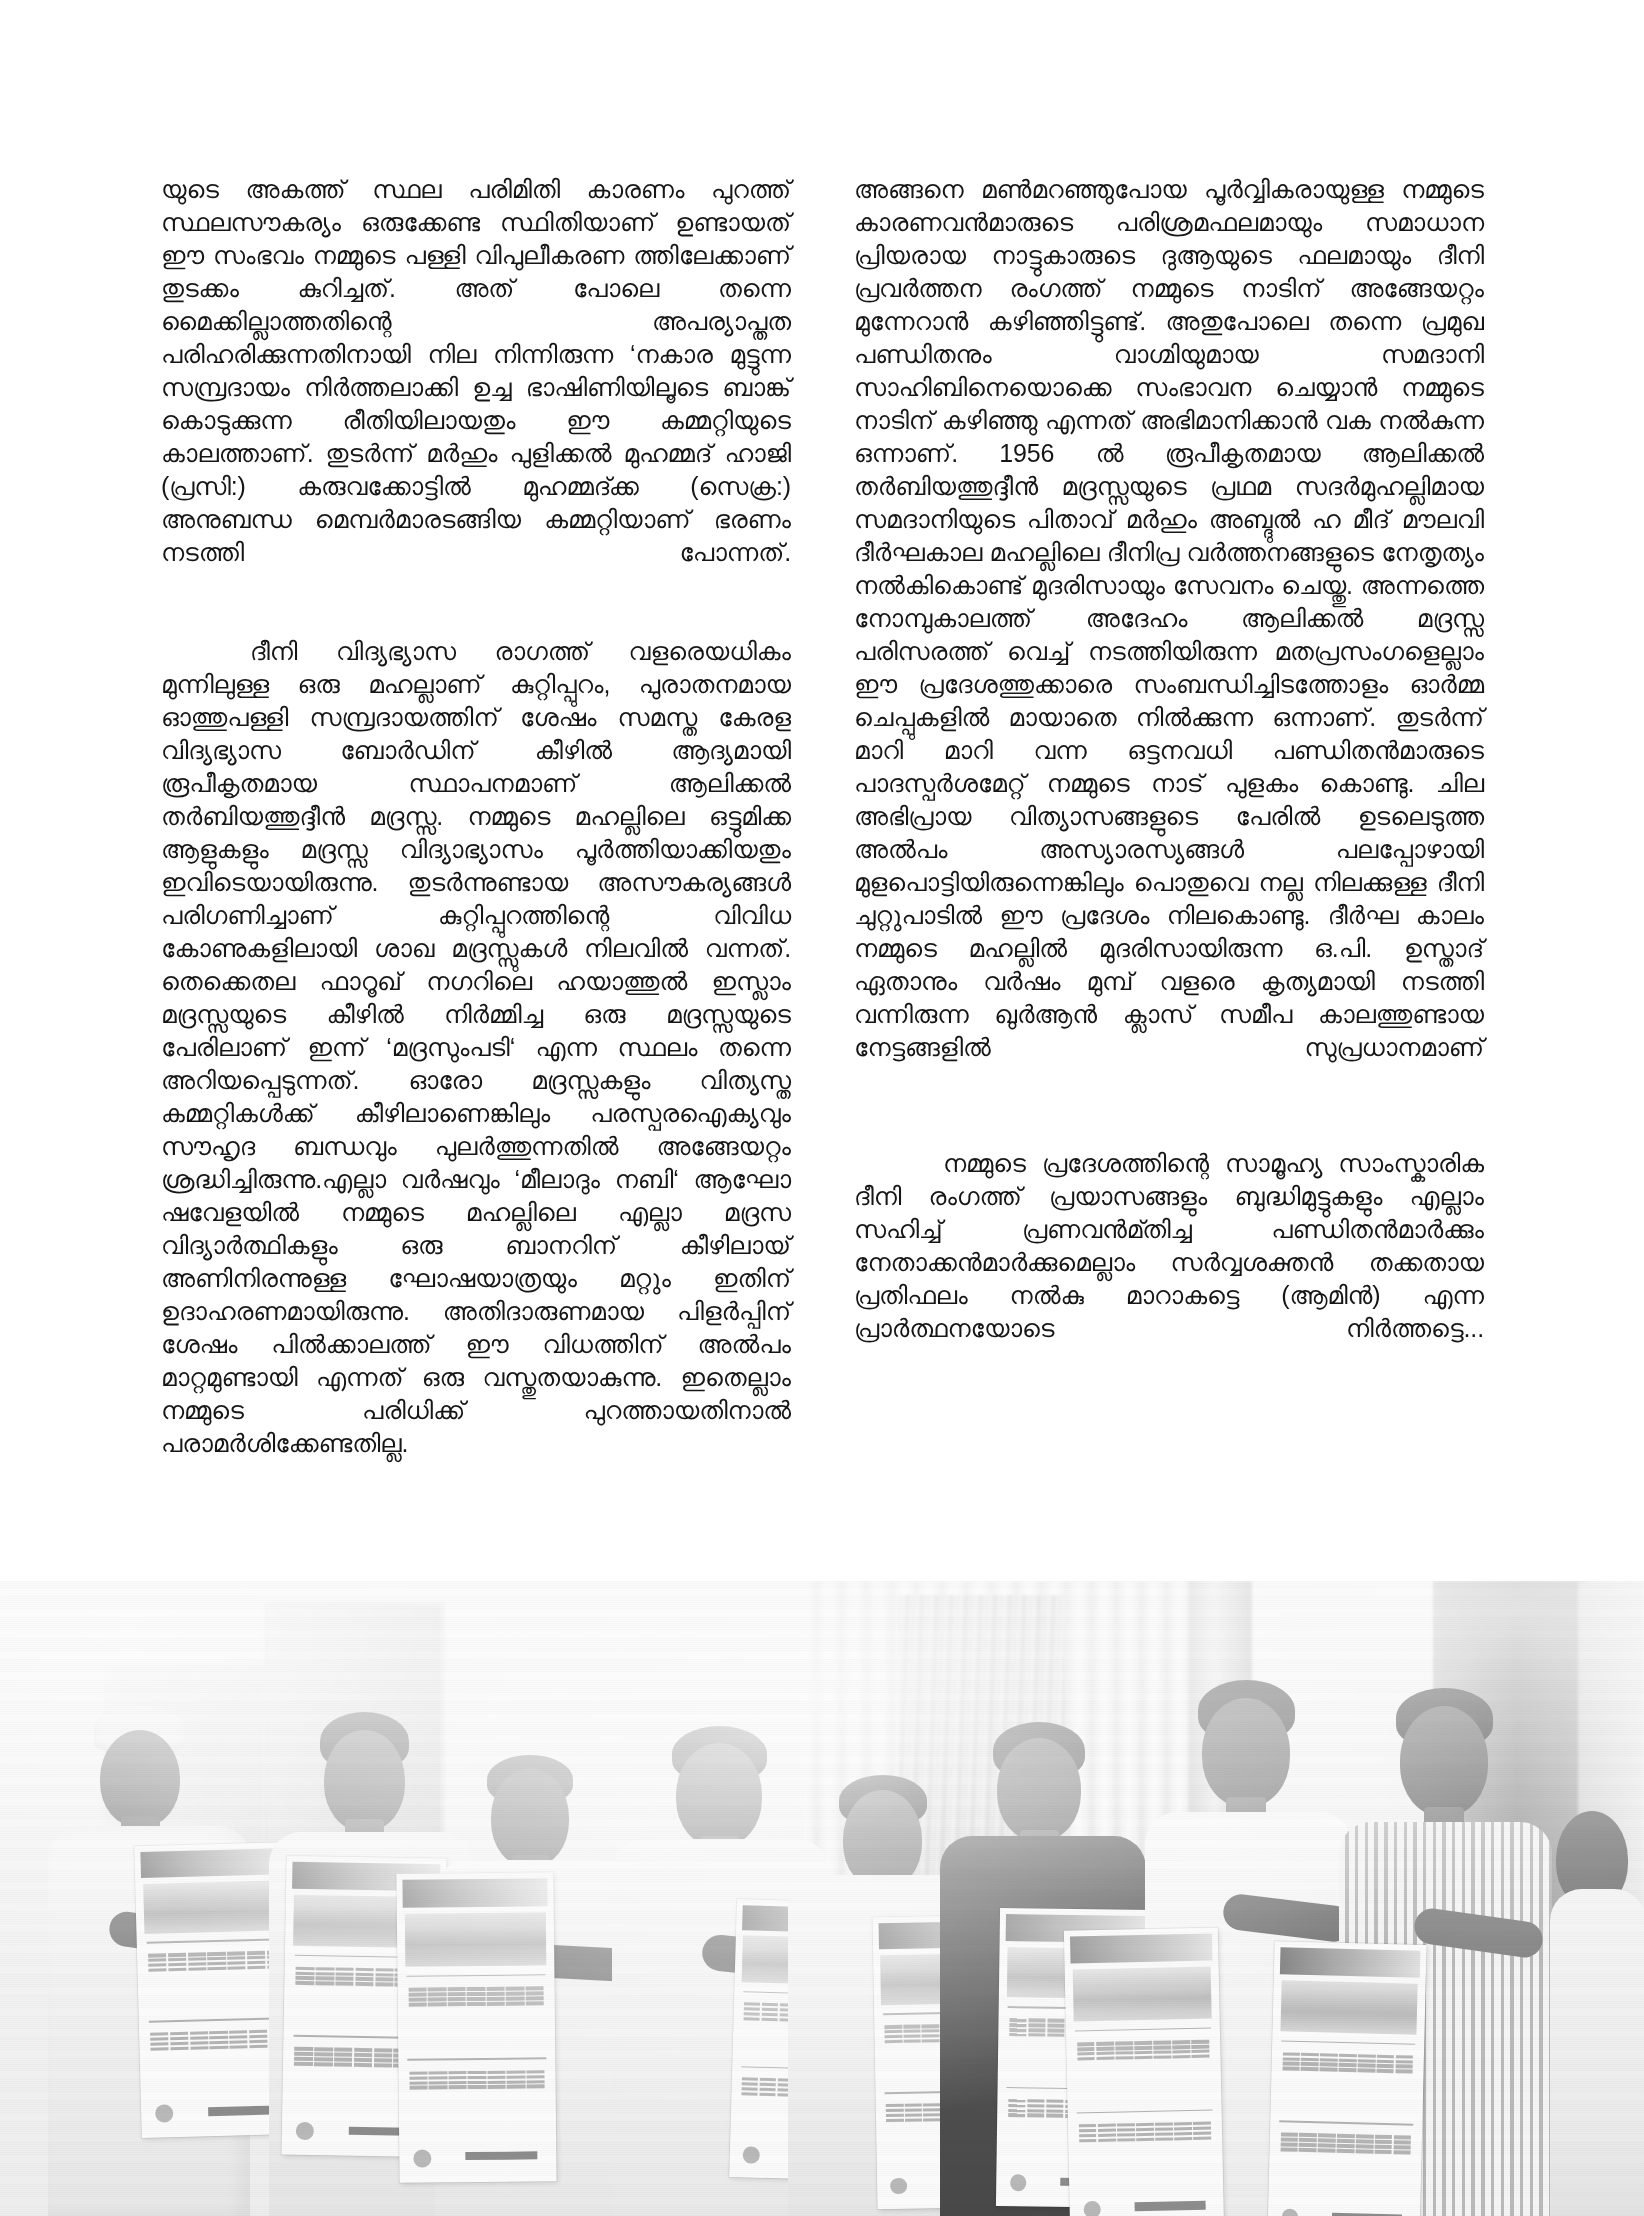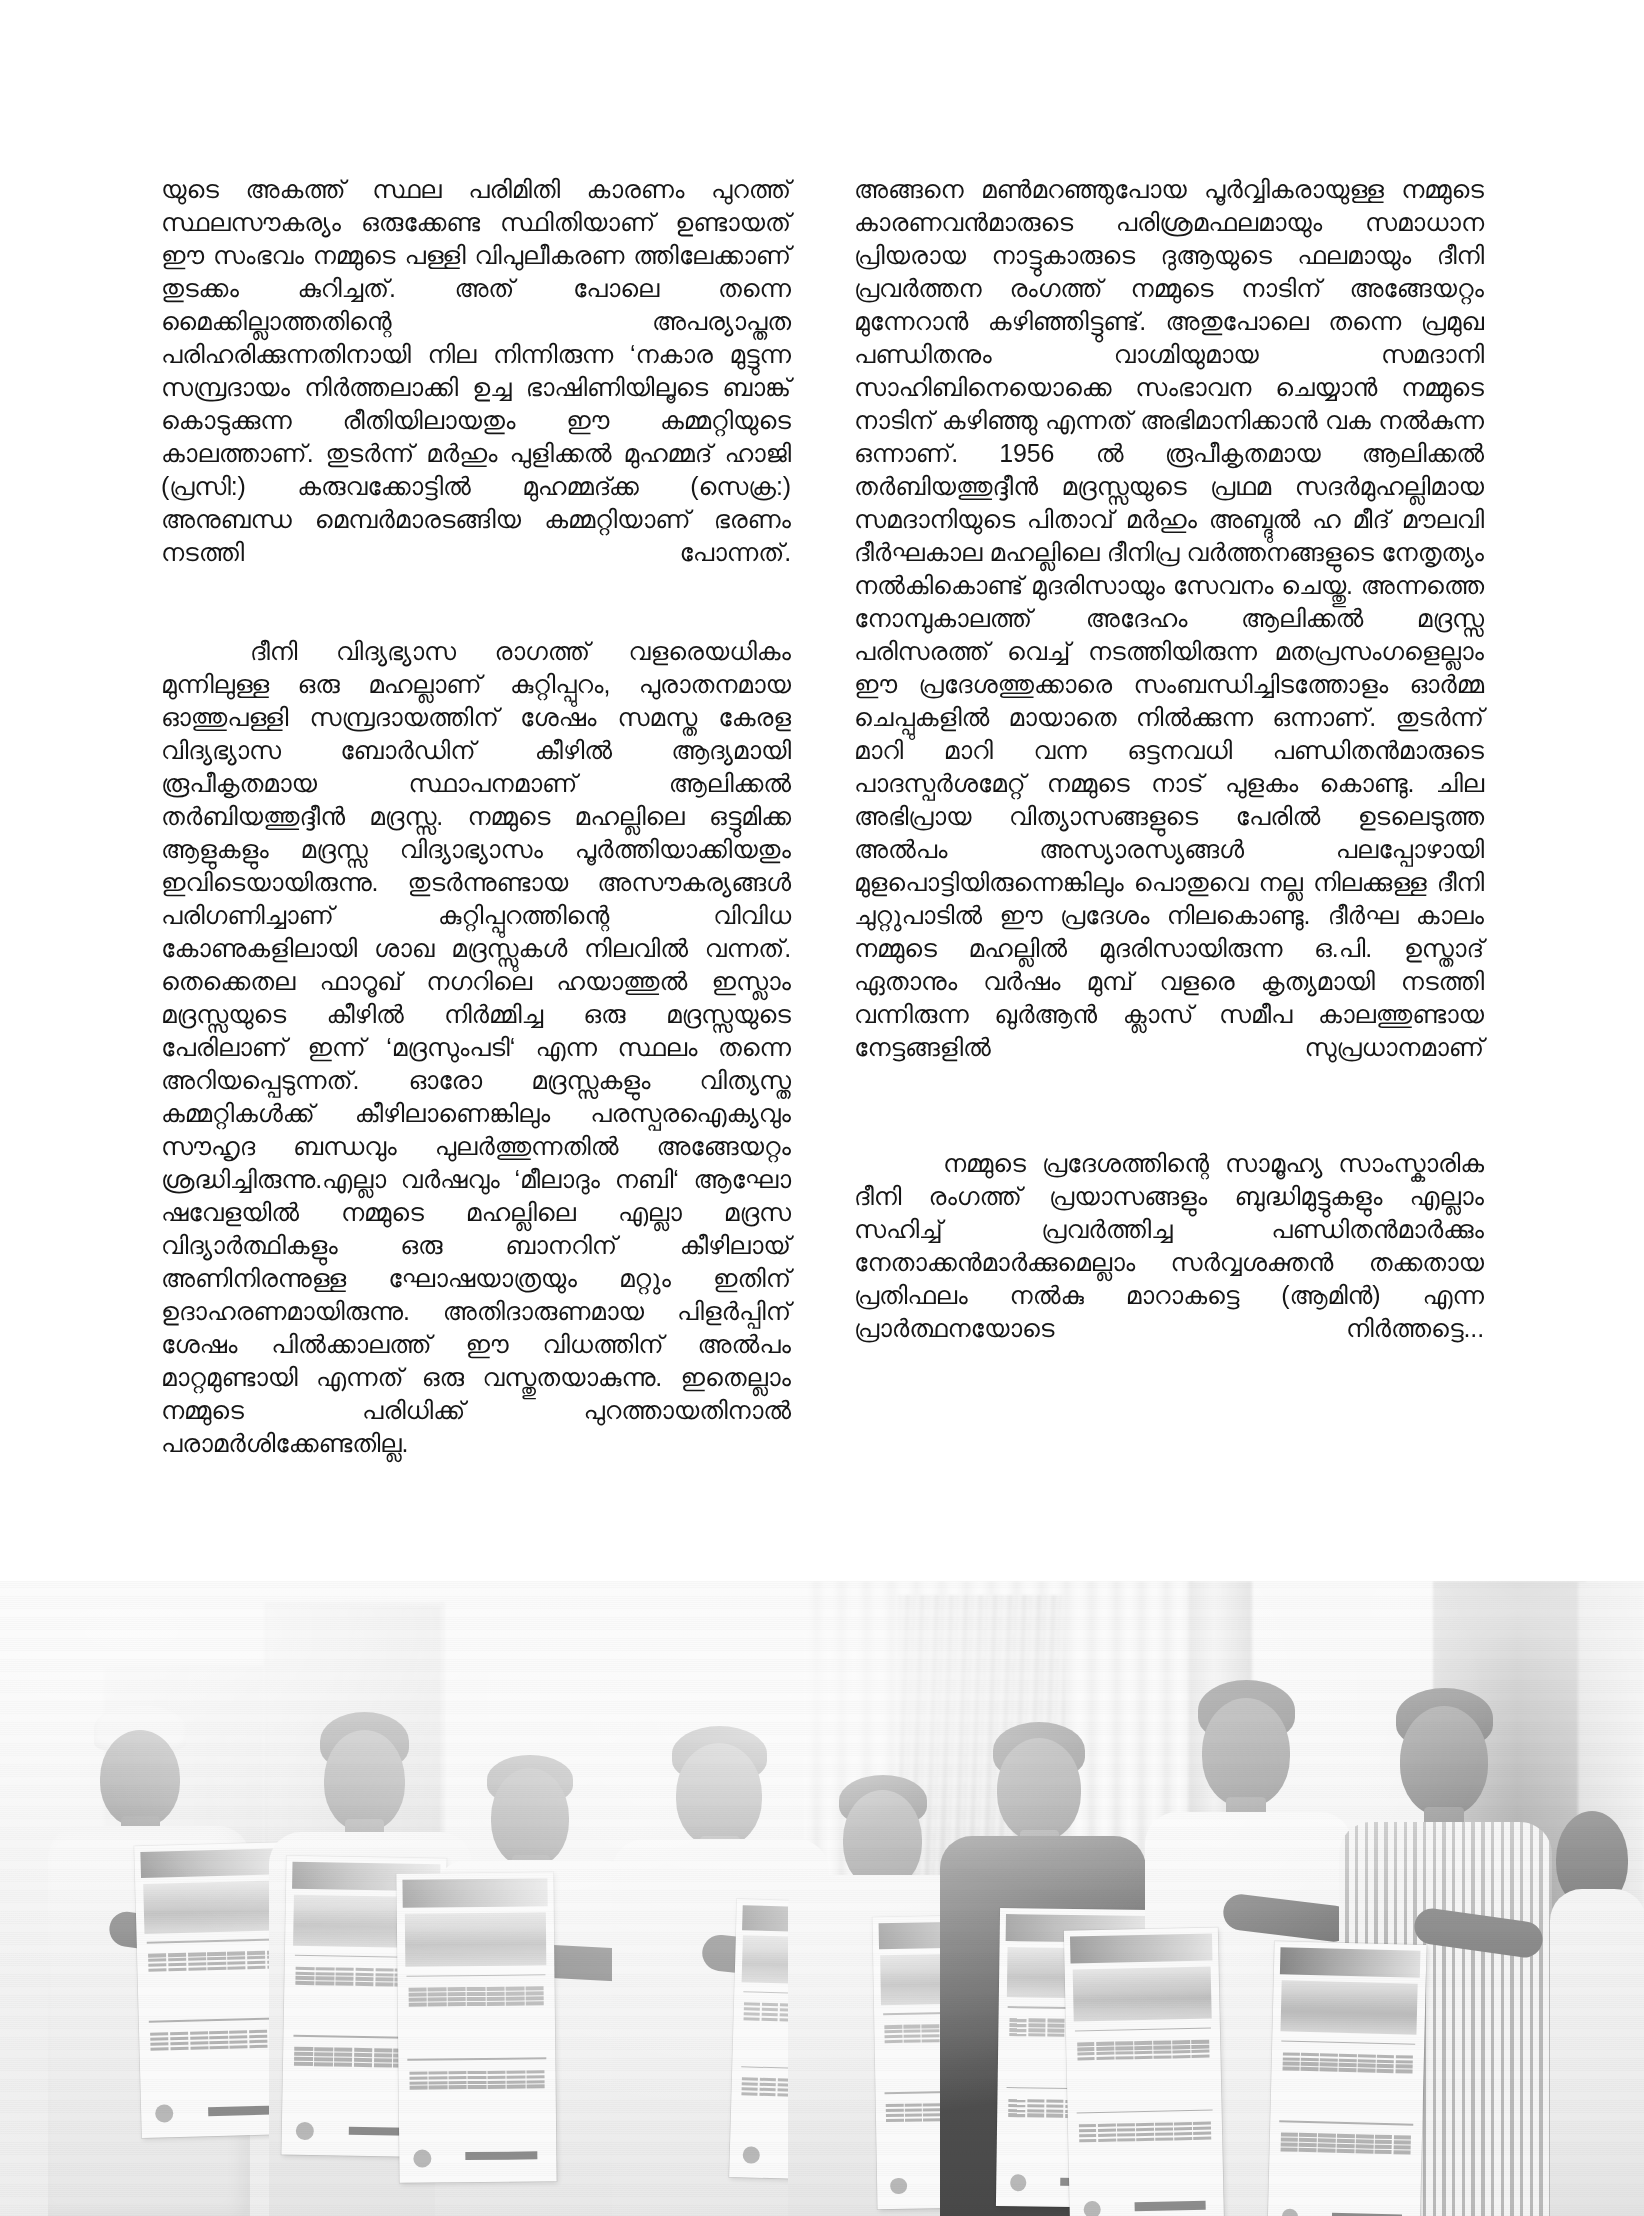--- a/index.html
+++ b/index.html
@@ -220,21 +220,21 @@
 
   <div class="article-body">
 
     <div class="col">
       <p class="para">യുടെ അകത്ത് സ്ഥല പരിമിതി കാരണം പുറത്ത് സ്ഥലസൗകര്യം ഒരുക്കേണ്ട സ്ഥിതിയാണ് ഉണ്ടായത് ഈ  സംഭവം നമ്മുടെ പള്ളി വിപുലീകരണ ത്തിലേക്കാണ് തുടക്കം കുറിച്ചത്. അത് പോലെ തന്നെ മൈക്കില്ലാത്തതിന്റെ അപര്യാപ്തത പരിഹരിക്കുന്നതിനായി നില നിന്നിരുന്ന ‘നകാര മുട്ടുന്ന സമ്പ്രദായം നിർത്തലാക്കി ഉച്ച ഭാഷിണിയിലൂടെ ബാങ്ക് കൊടുക്കുന്ന രീതിയിലായതും ഈ കമ്മറ്റിയുടെ കാലത്താണ്. തുടർന്ന് മർഹും പുളിക്കൽ മുഹമ്മദ് ഹാജി (പ്രസി:) കരുവക്കോട്ടിൽ മുഹമ്മദ്ക്ക (സെക്ര:) അനുബന്ധ മെമ്പർമാരടങ്ങിയ കമ്മറ്റിയാണ് ഭരണം നടത്തി പോന്നത്.</p>
       <p class="para indent gap-top">ദീനി വിദ്യഭ്യാസ രാഗത്ത് വളരെയധികം മുന്നിലുള്ള ഒരു മഹല്ലാണ് കുറ്റിപ്പുറം, പുരാതനമായ ഓത്തുപള്ളി സമ്പ്രദായത്തിന് ശേഷം സമസ്ത കേരള വിദ്യഭ്യാസ ബോർഡിന് കീഴിൽ ആദ്യമായി രൂപീകൃതമായ സ്ഥാപനമാണ് ആലിക്കൽ തർബിയത്തുദ്ദീൻ മദ്രസ്സ. നമ്മുടെ മഹല്ലിലെ ഒട്ടുമിക്ക ആളുകളും മദ്രസ്സ വിദ്യാഭ്യാസം പൂർത്തിയാക്കിയതും ഇവിടെയായിരുന്നു. തുടർന്നുണ്ടായ അസൗകര്യങ്ങൾ പരിഗണിച്ചാണ് കുറ്റിപ്പുറത്തിന്റെ വിവിധ കോണുകളിലായി ശാഖ മദ്രസ്സുകൾ നിലവിൽ വന്നത്. തെക്കെതല ഫാറൂഖ് നഗറിലെ ഹയാത്തുൽ ഇസ്ലാം മദ്രസ്സയുടെ കീഴിൽ നിർമ്മിച്ച ഒരു മദ്രസ്സയുടെ പേരിലാണ് ഇന്ന് ‘മദ്രസുംപടി‘ എന്ന സ്ഥലം തന്നെ അറിയപ്പെടുന്നത്. ഓരോ മദ്രസ്സകളും വിത്യസ്ത കമ്മറ്റികൾക്ക് കീഴിലാണെങ്കിലും പരസ്പരഐക്യവും സൗഹൃദ ബന്ധവും പുലർത്തുന്നതിൽ അങ്ങേയറ്റം ശ്രദ്ധിച്ചിരുന്നു.എല്ലാ വർഷവും ‘മീലാദും നബി‘ ആഘോ ഷവേളയിൽ നമ്മുടെ മഹല്ലിലെ എല്ലാ മദ്രസ വിദ്യാർത്ഥികളും ഒരു ബാനറിന് കീഴിലായ്  അണിനിരന്നുള്ള ഘോഷയാത്രയും മറ്റും ഇതിന്  ഉദാഹരണമായിരുന്നു. അതിദാരുണമായ പിളർപ്പിന് ശേഷം പിൽക്കാലത്ത് ഈ വിധത്തിന് അൽപം മാറ്റമുണ്ടായി എന്നത് ഒരു വസ്തുതയാകുന്നു. ഇതെല്ലാം നമ്മുടെ പരിധിക്ക് പുറത്തായതിനാൽ പരാമർശിക്കേണ്ടതില്ല.</p>
     </div>
 
     <div class="col">
       <p class="para">അങ്ങനെ മൺമറഞ്ഞുപോയ പൂർവ്വികരായുള്ള നമ്മുടെ കാരണവൻമാരുടെ പരിശ്രമഫലമായും സമാധാന പ്രിയരായ നാട്ടുകാരുടെ ദുആയുടെ ഫലമായും ദീനി പ്രവർത്തന രംഗത്ത് നമ്മുടെ നാടിന് അങ്ങേയറ്റം മുന്നേറാൻ കഴിഞ്ഞിട്ടുണ്ട്. അതുപോലെ തന്നെ പ്രമുഖ പണ്ഡിതനും വാഗ്മിയുമായ സമദാനി സാഹിബിനെയൊക്കെ സംഭാവന ചെയ്യാൻ നമ്മുടെ നാടിന് കഴിഞ്ഞു എന്നത് അഭിമാനിക്കാൻ വക നൽകുന്ന ഒന്നാണ്. 1956 ൽ രൂപീകൃതമായ ആലിക്കൽ തർബിയത്തുദ്ദീൻ മദ്രസ്സയുടെ പ്രഥമ സദർമുഹല്ലിമായ സമദാനിയുടെ പിതാവ് മർഹും അബ്ദുൽ ഹ മീദ് മൗലവി ദീർഘകാല മഹല്ലിലെ ദീനിപ്ര വർത്തനങ്ങളുടെ നേതൃത്യം നൽകികൊണ്ട് മുദരിസായും സേവനം ചെയ്തു. അന്നത്തെ നോമ്പുകാലത്ത് അദേഹം ആലിക്കൽ മദ്രസ്സ പരിസരത്ത് വെച്ച് നടത്തിയിരുന്ന മതപ്രസംഗളെല്ലാം ഈ പ്രദേശത്തുക്കാരെ സംബന്ധിച്ചിടത്തോളം ഓർമ്മ ചെപ്പുകളിൽ മായാതെ നിൽക്കുന്ന ഒന്നാണ്. തുടർന്ന് മാറി മാറി വന്ന ഒട്ടനവധി പണ്ഡിതൻമാരുടെ പാദസ്പർശമേറ്റ് നമ്മുടെ നാട് പുളകം കൊണ്ടു. ചില അഭിപ്രായ വിത്യാസങ്ങളുടെ പേരിൽ ഉടലെടുത്ത അൽപം അസ്യാരസ്യങ്ങൾ പലപ്പോഴായി മുളപൊട്ടിയിരുന്നെങ്കിലും പൊതുവെ നല്ല നിലക്കുള്ള ദീനി ചുറ്റുപാടിൽ ഈ പ്രദേശം നിലകൊണ്ടു. ദീർഘ കാലം നമ്മുടെ മഹല്ലിൽ മുദരിസായിരുന്ന ഒ.പി. ഉസ്താദ് ഏതാനും വർഷം മുമ്പ് വളരെ കൃത്യമായി നടത്തി വന്നിരുന്ന ഖുർആൻ ക്ലാസ് സമീപ കാലത്തുണ്ടായ നേട്ടങ്ങളിൽ സുപ്രധാനമാണ്</p>
-      <p class="para indent gap-top-lg">നമ്മുടെ പ്രദേശത്തിന്റെ സാമൂഹ്യ സാംസ്കാരിക ദീനി രംഗത്ത് പ്രയാസങ്ങളും ബുദ്ധിമുട്ടുകളും എല്ലാം സഹിച്ച് പ്രവർത്തിച്ച പണ്ഡിതൻമാർക്കും നേതാക്കൻമാർക്കുമെല്ലാം സർവ്വശക്തൻ തക്കതായ പ്രതിഫലം നൽകു മാറാകട്ടെ (ആമിൻ) എന്ന പ്രാർത്ഥനയോടെ നിർത്തട്ടെ...</p>
+      <p class="para indent gap-top-lg">നമ്മുടെ പ്രദേശത്തിന്റെ സാമൂഹ്യ സാംസ്കാരിക ദീനി രംഗത്ത് പ്രയാസങ്ങളും ബുദ്ധിമുട്ടുകളും എല്ലാം സഹിച്ച് പ്രണവൻമ്തിച്ച പണ്ഡിതൻമാർക്കും നേതാക്കൻമാർക്കുമെല്ലാം സർവ്വശക്തൻ തക്കതായ പ്രതിഫലം നൽകു മാറാകട്ടെ (ആമിൻ) എന്ന പ്രാർത്ഥനയോടെ നിർത്തട്ടെ...</p>
     </div>
 
   </div>
 
   <div class="photo-wrap">
     <div class="photo">
 
       <div class="bg-wall"></div>
       <div class="bg-door-left2"></div>
       <div class="bg-door-left"></div>

